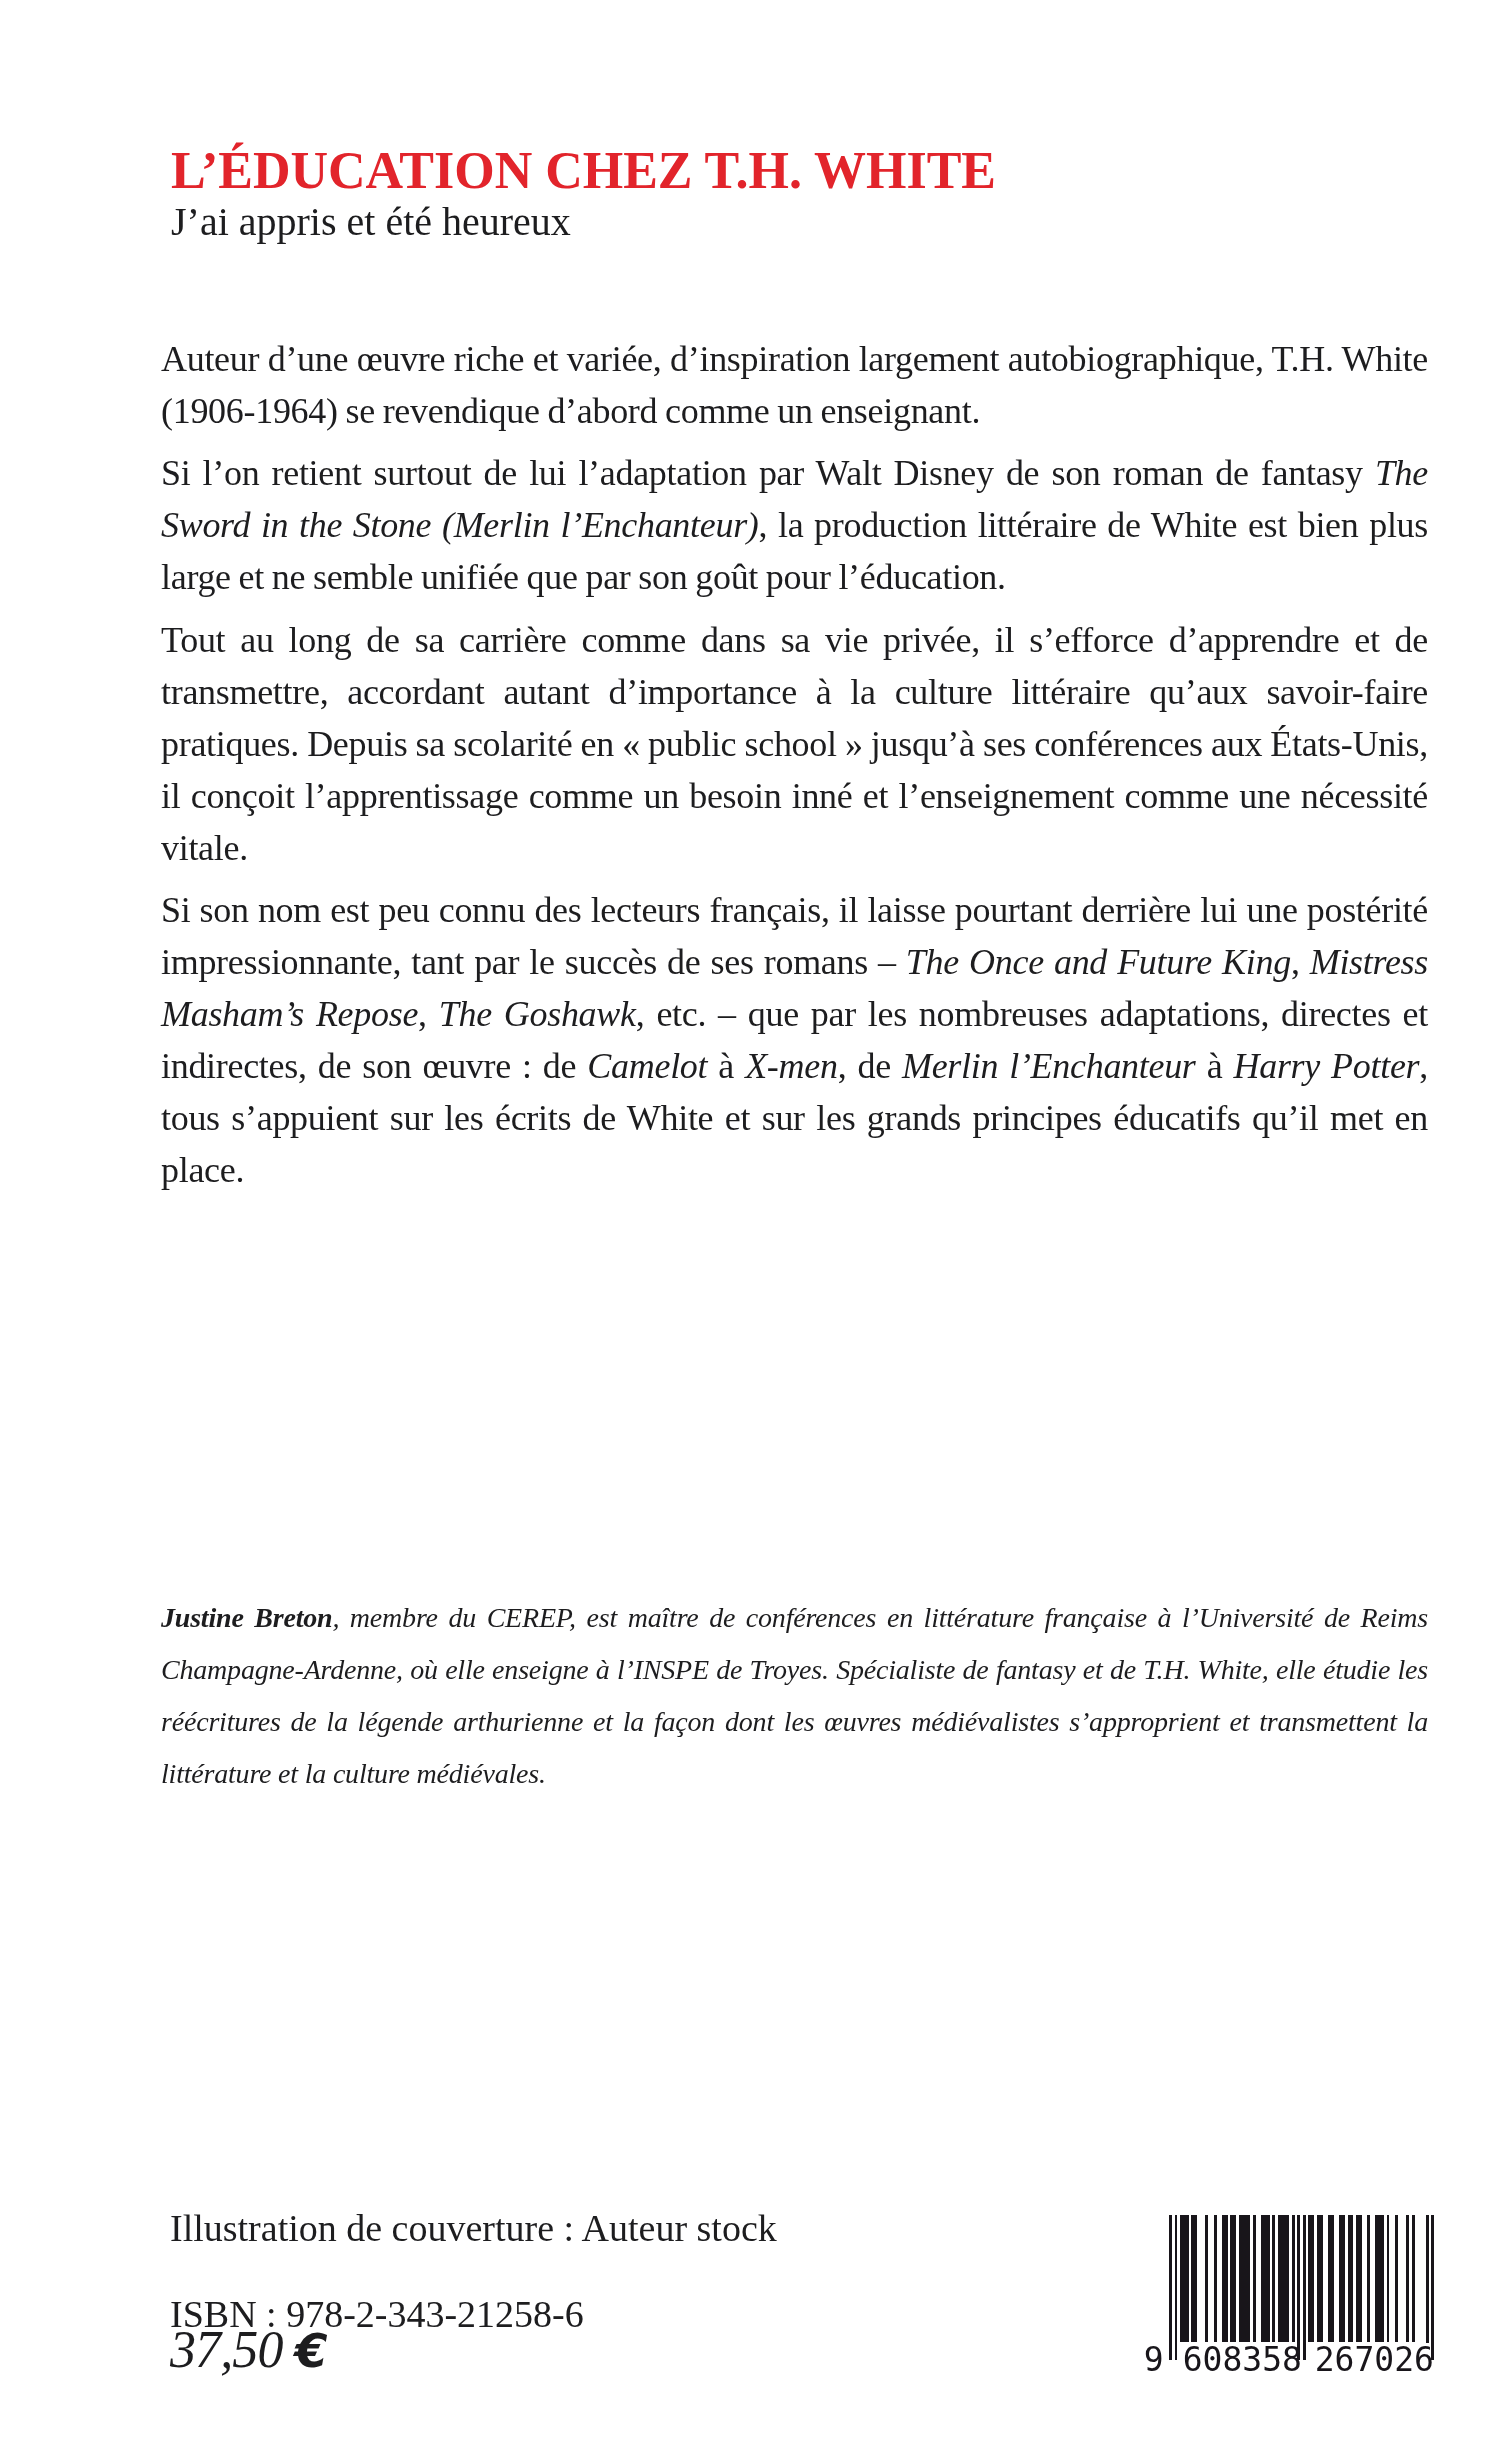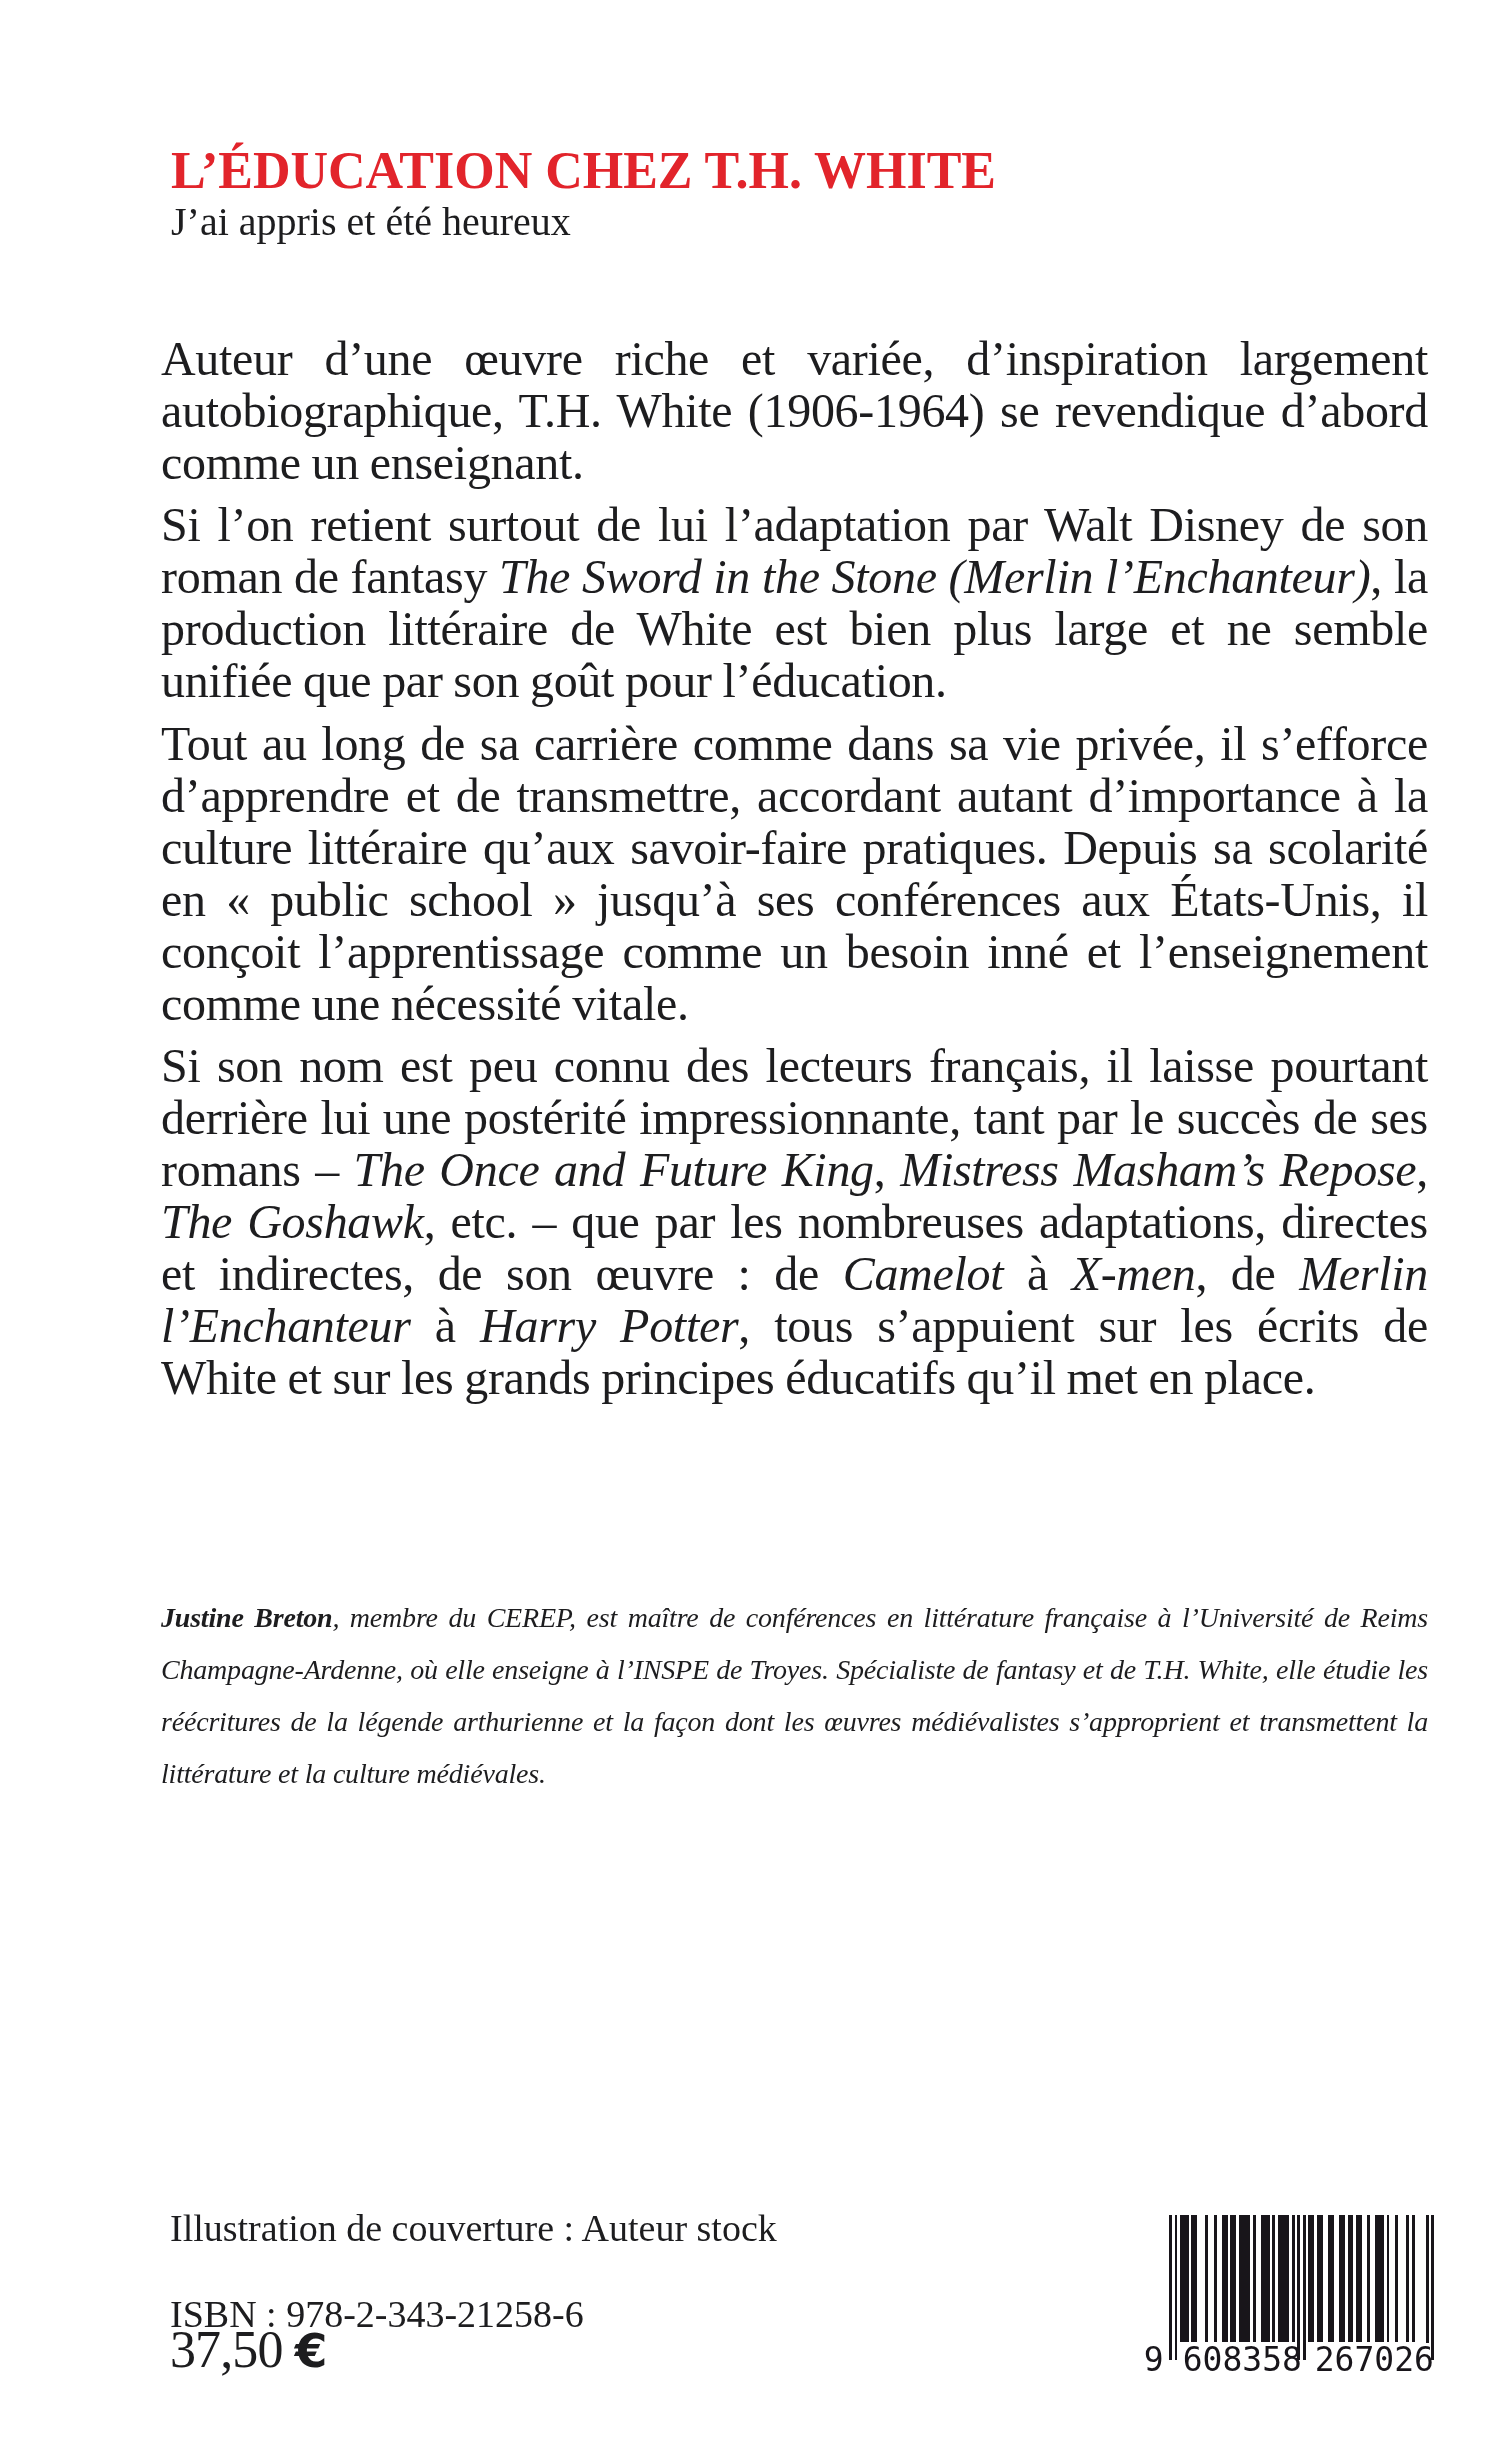--- a/index.html
+++ b/index.html
@@ -16,21 +16,21 @@
     font-size:52px;font-weight:bold;
     letter-spacing:0px;white-space:nowrap;
     line-height:1.05;
   }
   .subtitle{
     position:absolute;left:171px;top:200px;
     font-size:40px;line-height:1.1;white-space:nowrap;
   }
   .body-text{
     position:absolute;left:161px;top:333px;width:1267px;
-    font-size:48px;line-height:52px;
+    font-size:36px;line-height:52px;
     text-align:justify;
     letter-spacing:-0.3px;word-spacing:-0.9px;
   }
   .body-text p{margin:0 0 10.4px 0;padding:0;}
   .bio{
     position:absolute;left:161px;top:1592px;width:1267px;
     font-size:28px;line-height:52px;
     text-align:justify;font-style:italic;
     letter-spacing:-0.2px;
   }
@@ -39,21 +39,21 @@
   .credit-line{
     position:absolute;left:170px;top:2206px;
     font-size:38px;white-space:nowrap;
   }
   .isbn-line{
     position:absolute;left:170px;top:2292px;
     font-size:38px;white-space:nowrap;
   }
   .price-line{
     position:absolute;left:170px;top:2320px;
-    font-size:52px;white-space:nowrap;letter-spacing:-0.9px;
+    font-size:52px;white-space:nowrap;letter-spacing:-0.9px;font-style:italic;
   }
   .price-line .euro{
     font-family:"DejaVu Sans","Liberation Sans",sans-serif;
     font-weight:bold;font-size:47px;
   }
   .barcode{
     position:absolute;left:1169px;top:2215px;
     width:265px;height:158px;
   }
   .barcode svg{position:absolute;left:0;top:0;display:block;}

